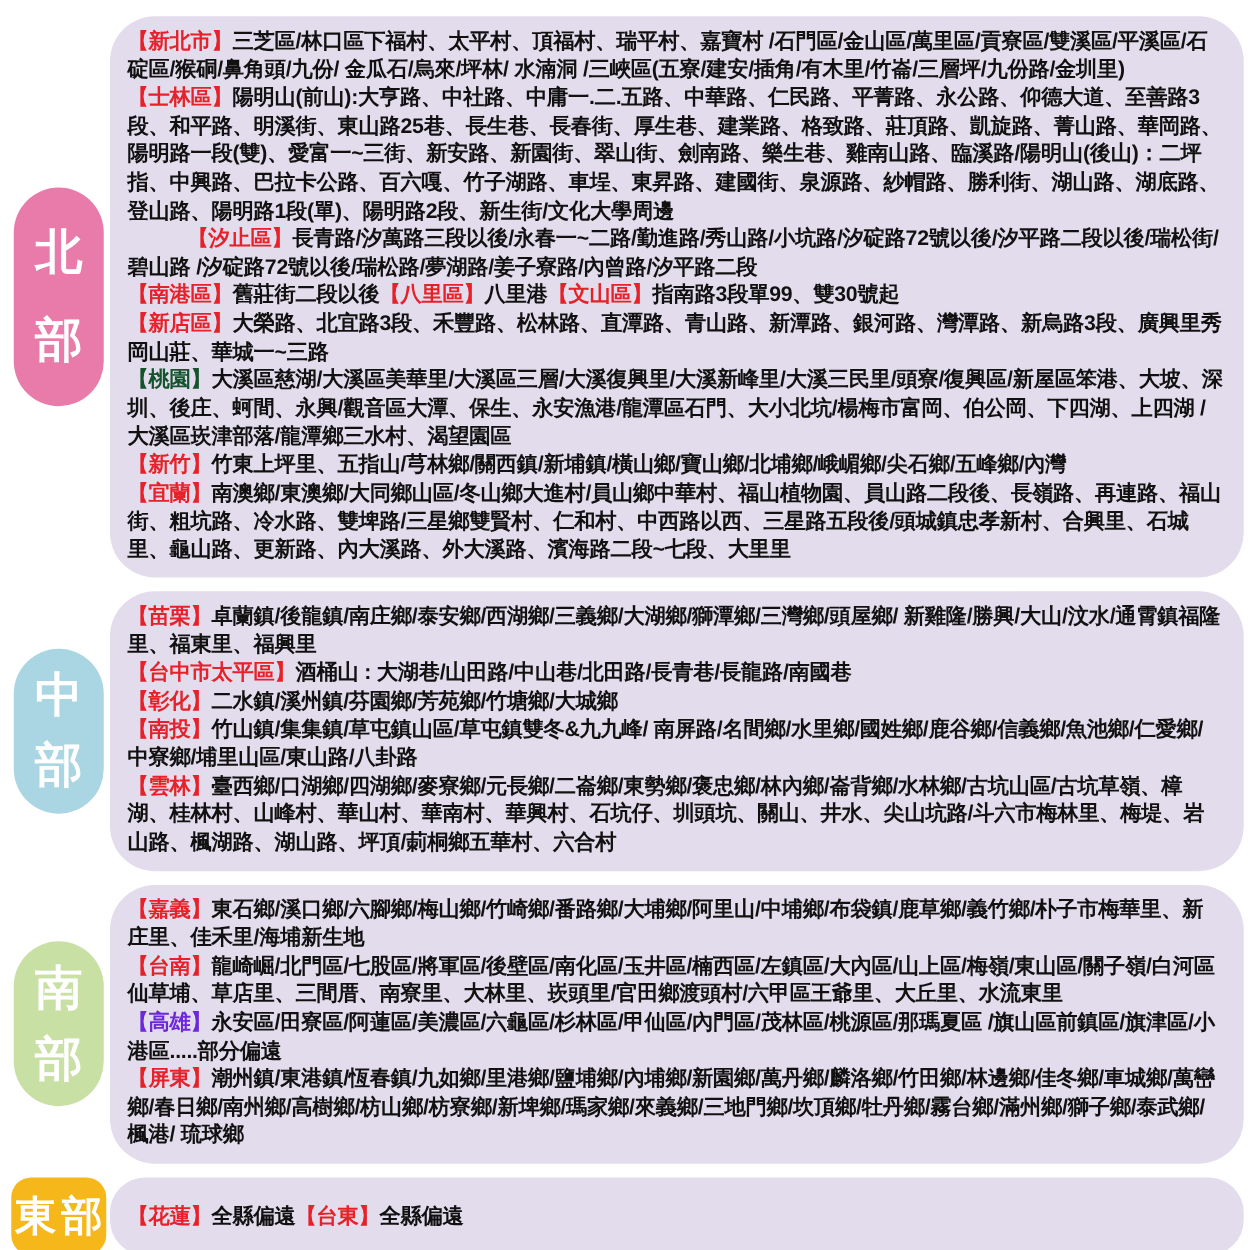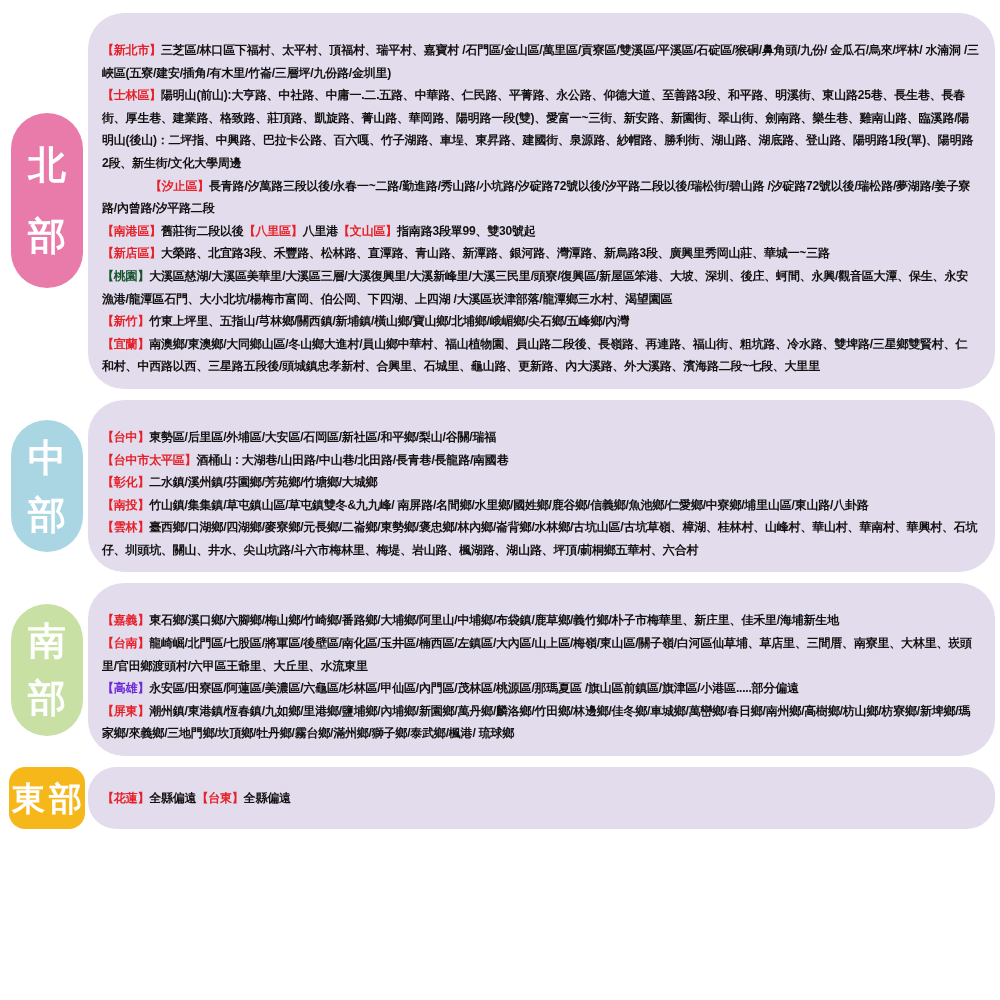--- a/index.html
+++ b/index.html
@@ -17,22 +17,22 @@
     color:#ffffff;font-weight:bold;border-radius:36px;
   }
   .pill span{display:block;line-height:1;}
   .pill-v{flex-direction:column;font-size:38px;}
   .row-north .pill{height:175px;}
   .row-central .pill{height:132px;}
   .row-south .pill{height:132px;}
   .row-east .pill{height:62px;width:76px;border-radius:16px;flex-direction:row;font-size:33px;}
   .row-east .pill span{margin:0 1px;}
   .box{
-    flex:1;border-radius:36px;padding:26px 16px 11px 14px;
-    font-size:12px;line-height:22.6px;font-weight:bold;color:#111111;
+    flex:1;border-radius:36px;padding:9px 16px 11px 14px;
+    font-size:17px;line-height:22.6px;font-weight:bold;color:#111111;
     letter-spacing:-0.2px;
   }
   .row-east .box{min-height:62px;box-sizing:border-box;display:flex;align-items:center;border-radius:28px;padding-top:0;padding-bottom:0;}
   .entry{margin:0;}
   .hdr{white-space:nowrap;}
 </style>
 </head>
 <body>
 
 <div class="page">
@@ -59,21 +59,21 @@
       </div>
       <div class="row row-central">
         <div class="label-col">
           <div class="pill pill-v" style="background: rgb(169, 214, 226); color: rgb(255, 255, 255);">
             <span>中</span>
             <span>部</span>
           </div>
         </div>
         <div class="box" style="background: rgb(227, 220, 236); color: rgb(17, 17, 17);">
           <div>
-            <p class="entry"><span class="hdr" style="color: rgb(230, 33, 41);">【台中】</span><span class="txt">東勢區/后里區/外埔區/大安區/石岡區/新社區/和平鄉/梨山/谷關/瑞福</span></p>
+            <p class="entry"><span class="hdr" style="color: rgb(230, 33, 41);">【苗栗】</span><span class="txt">卓蘭鎮/後龍鎮/南庄鄉/泰安鄉/西湖鄉/三義鄉/大湖鄉/獅潭鄉/三灣鄉/頭屋鄉/ 新雞隆/勝興/大山/汶水/通霄鎮福隆里、福東里、福興里</span></p>
             <p class="entry"><span class="hdr" style="color: rgb(230, 33, 41);">【台中市太平區】</span><span class="txt">酒桶山 : 大湖巷/山田路/中山巷/北田路/長青巷/長龍路/南國巷</span></p>
             <p class="entry"><span class="hdr" style="color: rgb(230, 33, 41);">【彰化】</span><span class="txt">二水鎮/溪州鎮/芬園鄉/芳苑鄉/竹塘鄉/大城鄉</span></p>
             <p class="entry"><span class="hdr" style="color: rgb(230, 33, 41);">【南投】</span><span class="txt">竹山鎮/集集鎮/草屯鎮山區/草屯鎮雙冬&amp;九九峰/ 南屏路/名間鄉/水里鄉/國姓鄉/鹿谷鄉/信義鄉/魚池鄉/仁愛鄉/中寮鄉/埔里山區/東山路/八卦路</span></p>
             <p class="entry"><span class="hdr" style="color: rgb(230, 33, 41);">【雲林】</span><span class="txt">臺西鄉/口湖鄉/四湖鄉/麥寮鄉/元長鄉/二崙鄉/東勢鄉/褒忠鄉/林內鄉/崙背鄉/水林鄉/古坑山區/古坑草嶺、樟湖、桂林村、山峰村、華山村、華南村、華興村、石坑仔、圳頭坑、關山、井水、尖山坑路/斗六市梅林里、梅堤、岩山路、楓湖路、湖山路、坪頂/莿桐鄉五華村、六合村</span></p>
           </div>
         </div>
       </div>
       <div class="row row-south">
         <div class="label-col">
           <div class="pill pill-v" style="background: rgb(201, 224, 165); color: rgb(255, 255, 255);">

